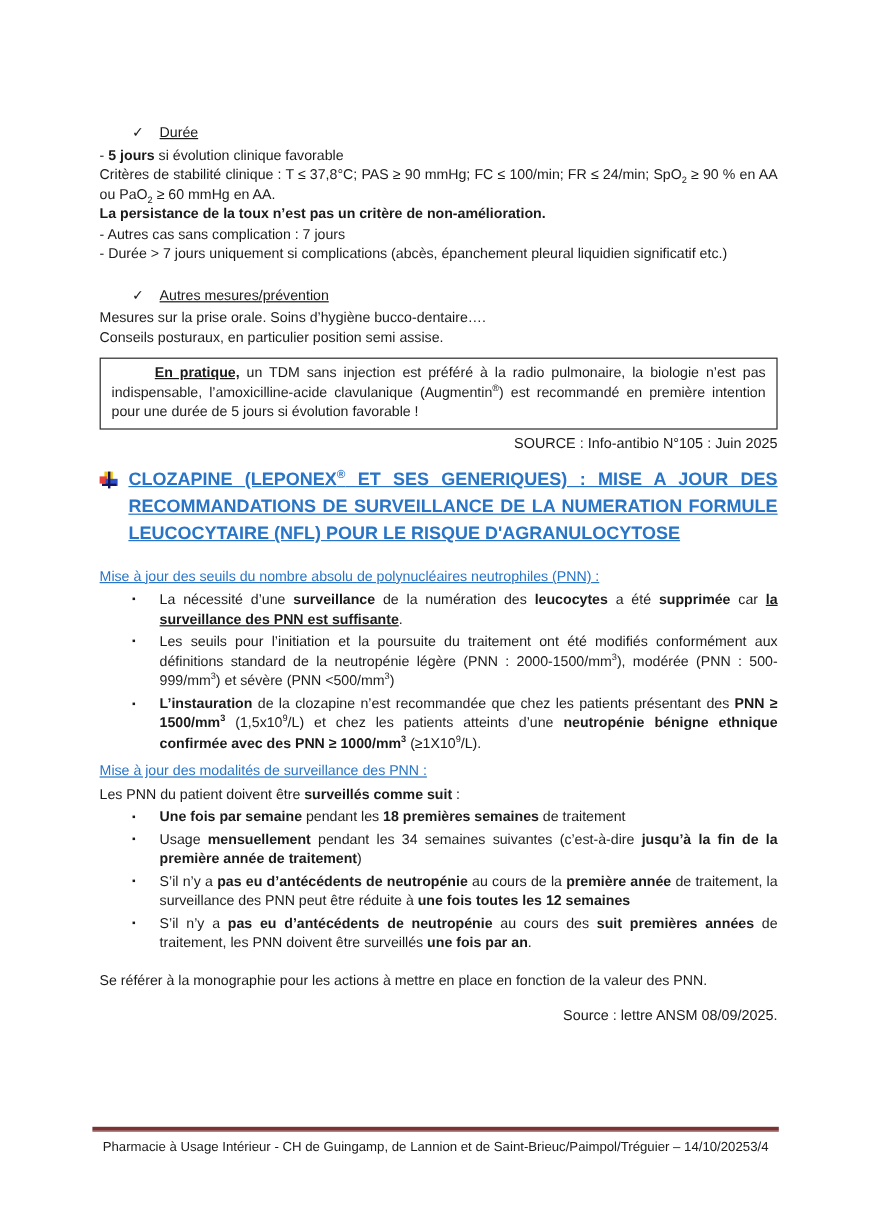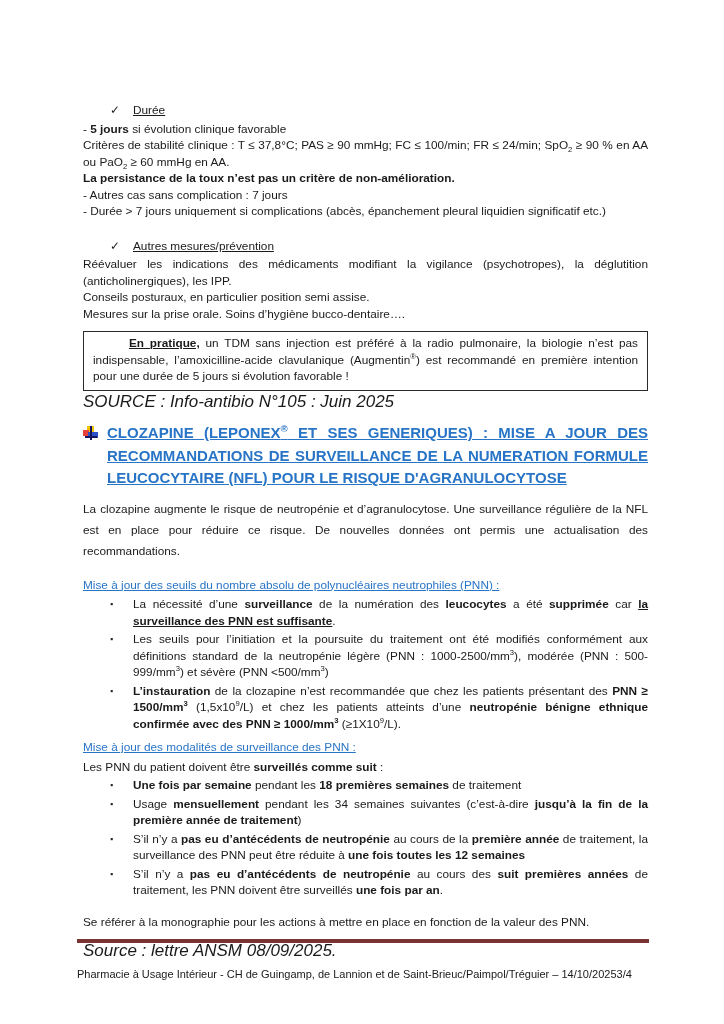--- a/index.html
+++ b/index.html
@@ -38,22 +38,22 @@
   .check-label{text-decoration:underline;}
 
   .practice-box{
     margin-top:9px;
     border:1px solid var(--box-border);
     padding:3px 9px 5px 9px;
   }
   .indent{text-indent:36px;}
 
   .source{
-    text-align:left;font-style:italic;
-    font-size:17px;margin-top:3px;
+    text-align:right;
+    font-size:12px;margin-top:3px;
   }
 
   .cloz-head{display:flex;margin-top:12px;gap:9px;}
   .anchor-icon{position:relative;display:block;flex:none;width:15px;height:15px;margin-top:4px;}
   .anchor-icon i{position:absolute;display:block;}
   .anchor-icon .ay{left:4px;top:0;width:7px;height:8px;background:var(--icon-yellow);}
   .anchor-icon .ar{left:0;top:4px;width:6px;height:6px;background:var(--icon-red);}
   .anchor-icon .ab{left:5px;top:6px;width:10px;height:6px;background:var(--icon-blue);}
   .anchor-icon .av{left:7px;top:0;width:2px;height:14px;background:var(--icon-dark);}
   .anchor-icon .ah{left:2px;top:10px;width:12px;height:2px;background:var(--icon-dark);}
@@ -71,69 +71,67 @@
 
   .bullet-row{display:flex;padding-left:27px;margin-top:2px;}
   .bullet-marker{flex:none;width:23px;font-size:8.5px;line-height:16.5px;}
   .bullet-text{flex:1;}
 
   .closing{margin-top:15px;}
   .source.second{margin-top:13px;}
 
   .footer{position:absolute;left:77px;right:75px;top:939px;}
   .footer-rule{height:2px;border-top:3px solid var(--footer-rule);border-bottom:1px solid var(--footer-rule);}
-  .footer-row{display:flex;justify-content:flex-start;margin-top:24px;font-size:11px;line-height:14px;}
+  .footer-row{display:flex;justify-content:center;margin-top:6px;font-size:11px;line-height:14px;}
 </style>
 </head>
 <body>
 
 <div class="page">
 
   <div class="check-row">
     <span class="check-icon">✓</span><span class="check-label">Durée</span>
   </div>
   <p><span>- </span><span class="b">5 jours</span><span> si évolution clinique favorable</span></p>
   <p class="just"><span>Critères de stabilité clinique : T ≤ 37,8°C; PAS ≥ 90 mmHg; FC ≤ 100/min; FR ≤ 24/min; SpO</span><span class="sub">2</span><span> ≥ 90 % en AA ou PaO</span><span class="sub">2</span><span> ≥ 60 mmHg en AA.</span></p>
   <p><span class="b">La persistance de la toux n’est pas un critère de non-amélioration.</span></p>
   <p><span>- Autres cas sans complication : 7 jours</span></p>
   <p><span>- Durée &gt; 7 jours uniquement si complications (abcès, épanchement pleural liquidien significatif etc.)</span></p>
 
   <div class="check-row second">
     <span class="check-icon">✓</span><span class="check-label">Autres mesures/prévention</span>
   </div>
-  <p class="just"><span>Réévaluer les indications des médicaments modifiant la vigilance (psychotropes), la déglutition (anticholinergiques), les IPP.</span></p>
+  <p><span>Mesures sur la prise orale. Soins d’hygiène bucco-dentaire….</span></p>
   <p><span>Conseils posturaux, en particulier position semi assise.</span></p>
-  <p><span>Mesures sur la prise orale. Soins d’hygiène bucco-dentaire….</span></p>
 
   <div class="practice-box">
     <p class="just indent"><span class="b u">En pratique,</span><span> un TDM sans injection est préféré à la radio pulmonaire, la biologie n’est pas indispensable, l’amoxicilline-acide clavulanique (Augmentin</span><span class="sup">®</span><span>) est recommandé en première intention pour une durée de 5 jours si évolution favorable !</span></p>
   </div>
   <p class="source">SOURCE : Info-antibio N°105 : Juin 2025</p>
 
   <div class="cloz-head">
     <span class="anchor-icon">
       <i class="ay"></i>
         <i class="ar"></i>
         <i class="ab"></i>
         <i class="av"></i>
         <i class="ah"></i>
     </span>
     <h2 class="cloz-title"><span>CLOZAPINE (LEPONEX</span><span class="sup">®</span><span> ET SES GENERIQUES) : MISE A JOUR DES RECOMMANDATIONS DE SURVEILLANCE DE LA NUMERATION FORMULE LEUCOCYTAIRE (NFL) POUR LE RISQUE D'AGRANULOCYTOSE</span></h2>
   </div>
 
-  <p class="intro just"><span>La clozapine augmente le risque de neutropénie et d’agranulocytose. Une surveillance régulière de la NFL est en place pour réduire ce risque. De nouvelles données ont permis une actualisation des recommandations.</span></p>
 
   <h3 class="sub-head">Mise à jour des seuils du nombre absolu de polynucléaires neutrophiles (PNN) :</h3>
   <div class="bullet-row">
     <span class="bullet-marker">▪</span>
     <div class="bullet-text just"><span>La nécessité d’une </span><span class="b">surveillance</span><span> de la numération des </span><span class="b">leucocytes</span><span> a été </span><span class="b">supprimée</span><span> car </span><span class="b u">la surveillance des PNN est suffisante</span><span>.</span></div>
   </div>
   <div class="bullet-row">
     <span class="bullet-marker">▪</span>
-    <div class="bullet-text just"><span>Les seuils pour l’initiation et la poursuite du traitement ont été modifiés conformément aux définitions standard de la neutropénie légère (PNN : 1000-2500/mm</span><span class="sup">3</span><span>), modérée (PNN : 500-999/mm</span><span class="sup">3</span><span>) et sévère (PNN &lt;500/mm</span><span class="sup">3</span><span>)</span></div>
+    <div class="bullet-text just"><span>Les seuils pour l’initiation et la poursuite du traitement ont été modifiés conformément aux définitions standard de la neutropénie légère (PNN : 2000-1500/mm</span><span class="sup">3</span><span>), modérée (PNN : 500-999/mm</span><span class="sup">3</span><span>) et sévère (PNN &lt;500/mm</span><span class="sup">3</span><span>)</span></div>
   </div>
   <div class="bullet-row">
     <span class="bullet-marker">▪</span>
     <div class="bullet-text just"><span class="b">L’instauration</span><span> de la clozapine n’est recommandée que chez les patients présentant des </span><span class="b">PNN ≥ 1500/mm</span><span class="b sup">3</span><span> (1,5x10</span><span class="sup">9</span><span>/L) et chez les patients atteints d’une </span><span class="b">neutropénie bénigne ethnique confirmée avec des PNN ≥ 1000/mm</span><span class="b sup">3</span><span> (≥1X10</span><span class="sup">9</span><span>/L).</span></div>
   </div>
 
   <h3 class="sub-head second">Mise à jour des modalités de surveillance des PNN :</h3>
   <p><span>Les PNN du patient doivent être </span><span class="b">surveillés comme suit</span><span> :</span></p>
   <div class="bullet-row">
     <span class="bullet-marker">▪</span>

